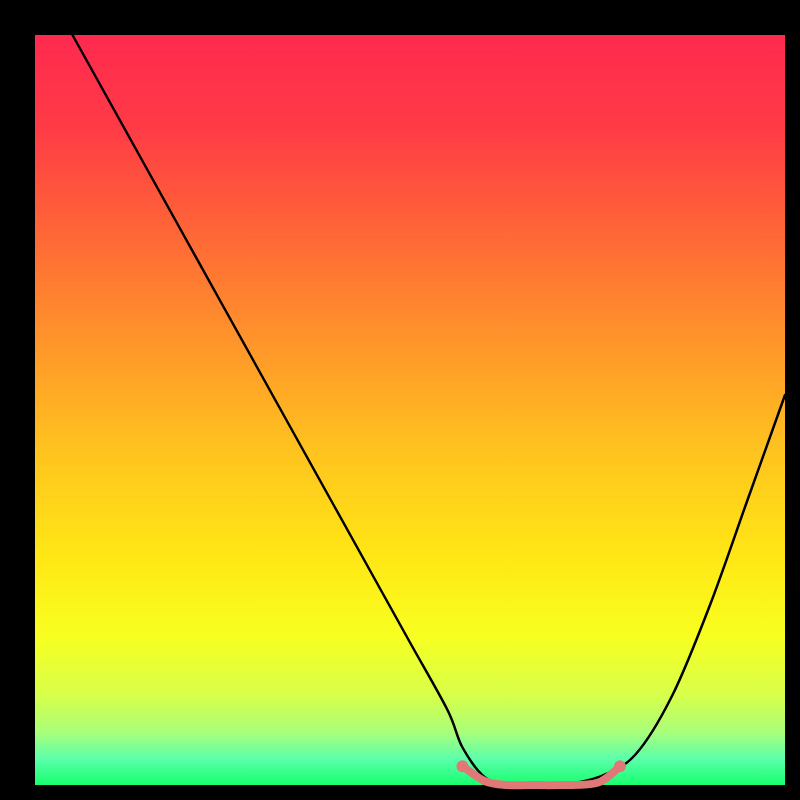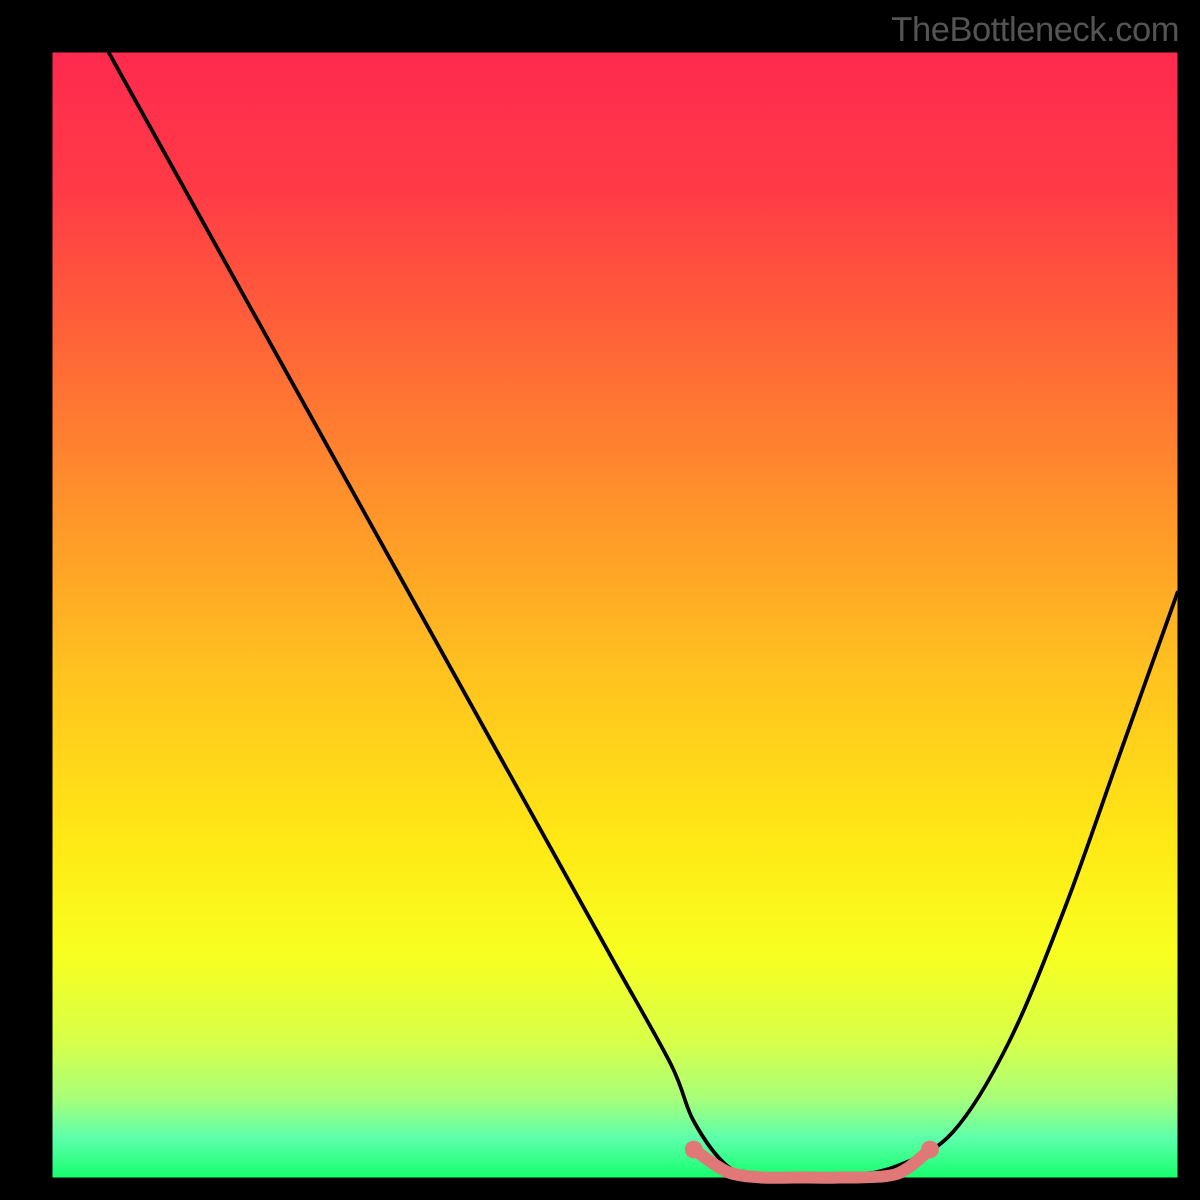--- a/index.html
+++ b/index.html
@@ -32,21 +32,20 @@
     top: 0;
     width: 800px;
     height: 800px;
   }
 </style>
 </head>
 <body>
 
 <div class="chart-container">
 
-  <div class="watermark">TheBottleneck.com</div>
 
   <svg class="plot" viewBox="0 0 800 800">
     <defs>
       <linearGradient id="bg-grad" x1="0" y1="0" x2="0" y2="1">
           <stop offset="0%" stop-color="#ff2a4f"></stop>
           <stop offset="12%" stop-color="#ff3a46"></stop>
           <stop offset="25%" stop-color="#ff6238"></stop>
           <stop offset="40%" stop-color="#ff922b"></stop>
           <stop offset="55.00000000000001%" stop-color="#ffc21f"></stop>
           <stop offset="70%" stop-color="#ffe815"></stop>

